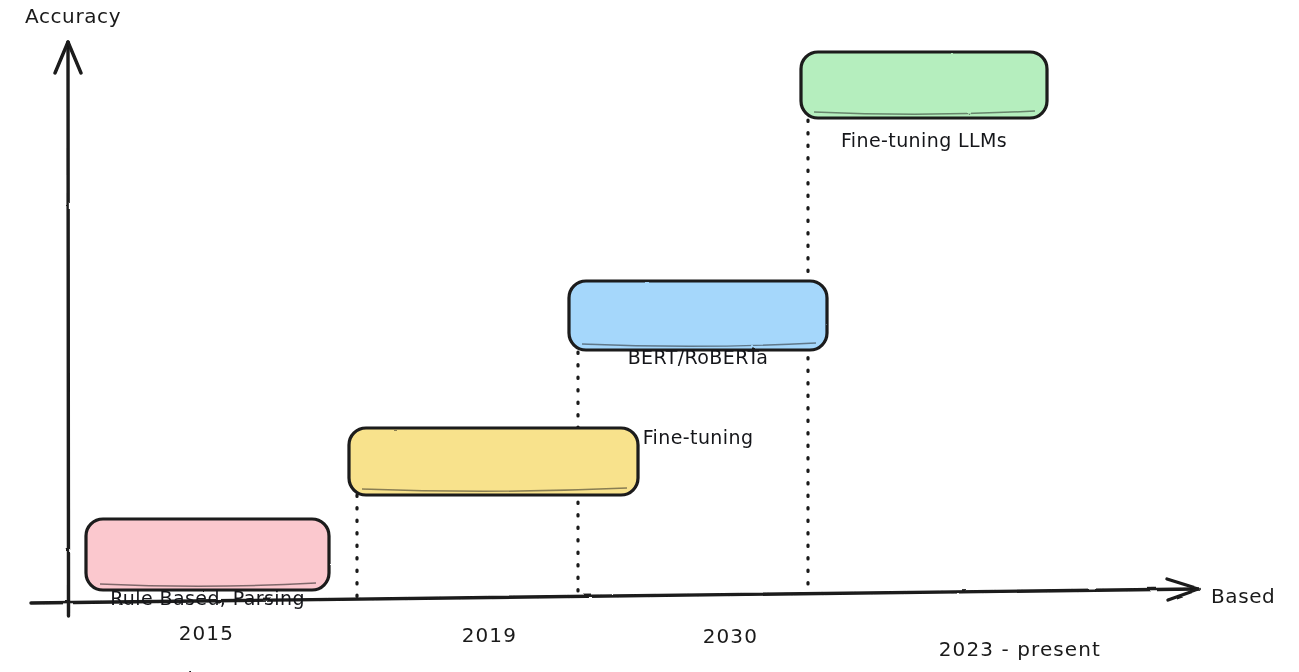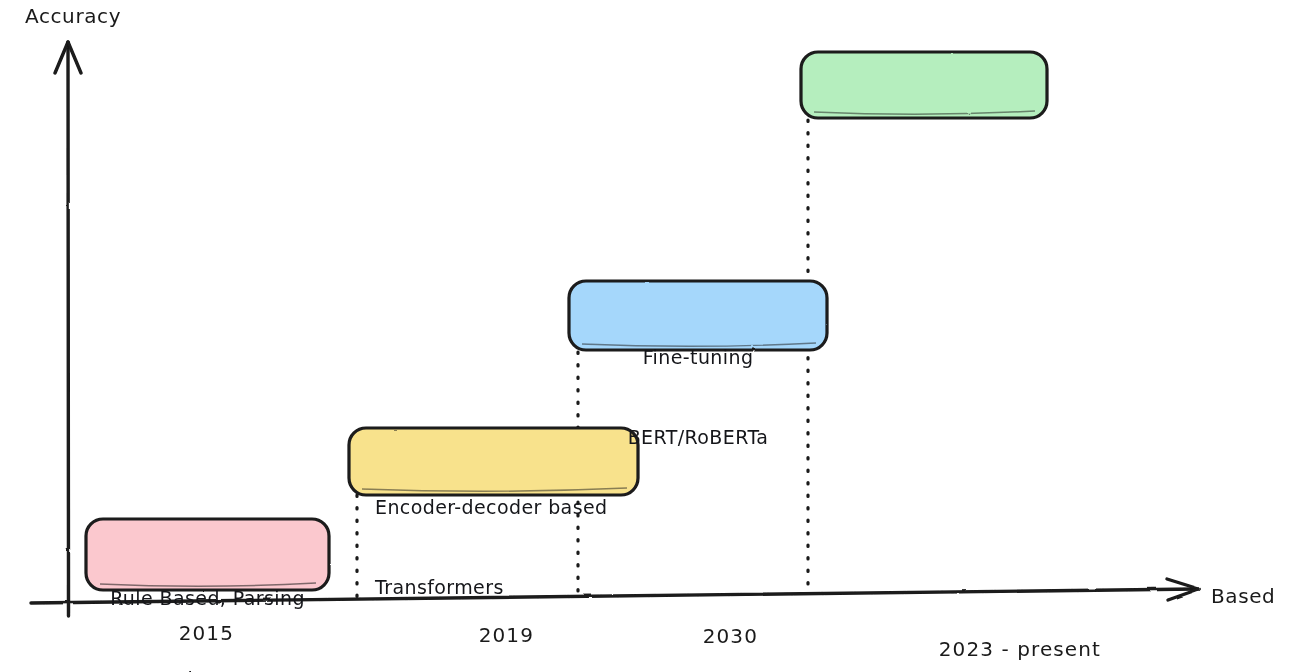--- a/index.html
+++ b/index.html
@@ -123,35 +123,34 @@
     </g>
   </svg>
 
   <div class="lbl axis-name" style="left:25px; top:3px;">Accuracy</div>
 
   <div class="lbl axis-name" style="left:1211px; top:583px;">Based</div>
 
 
   <div class="lbl tick-label" style="left:124px; top:620px; width:110px;">2015</div>
 
-  <div class="lbl tick-label" style="left:424px; top:622px; width:110px;">2019</div>
+  <div class="lbl tick-label" style="left:407px; top:622px; width:110px;">2019</div>
 
   <div class="lbl tick-label" style="left:648px; top:623px; width:110px;">2030</div>
 
   <div class="lbl tick-label" style="left:861px; top:636px; width:240px;">2023 - present</div>
 
   <div class="box-label center" style="left:86px; top:532px; width:243px;">
     <div>Rule Based, Parsing</div>
     <div>tree</div>
   </div>
 
-  <div class="box-label left" style="left:375px; top:441px; width:260px;">
-    <div>Encoder-decoder based</div>
-    <div>Transformers</div>
+
+  <div class="box-label center" style="left:569px; top:291px; width:258px;">
+    <div>BERT/RoBERTa</div>
+    <div>Fine-tuning</div>
   </div>
 
-  <div class="box-label center" style="left:569px; top:291px; width:258px;">
-    <div>Fine-tuning</div>
-    <div>BERT/RoBERTa</div>
+  <div class="box-label center" style="left:801px; top:74px; width:246px;">
+    <div>Fine-tuning LLMs</div>
   </div>
-
 
 </div>
 
 </body></html>

